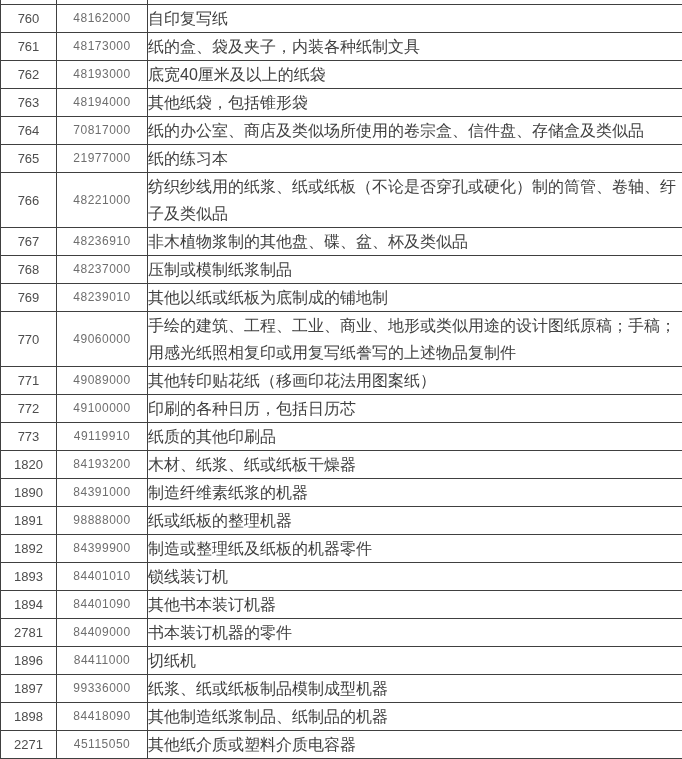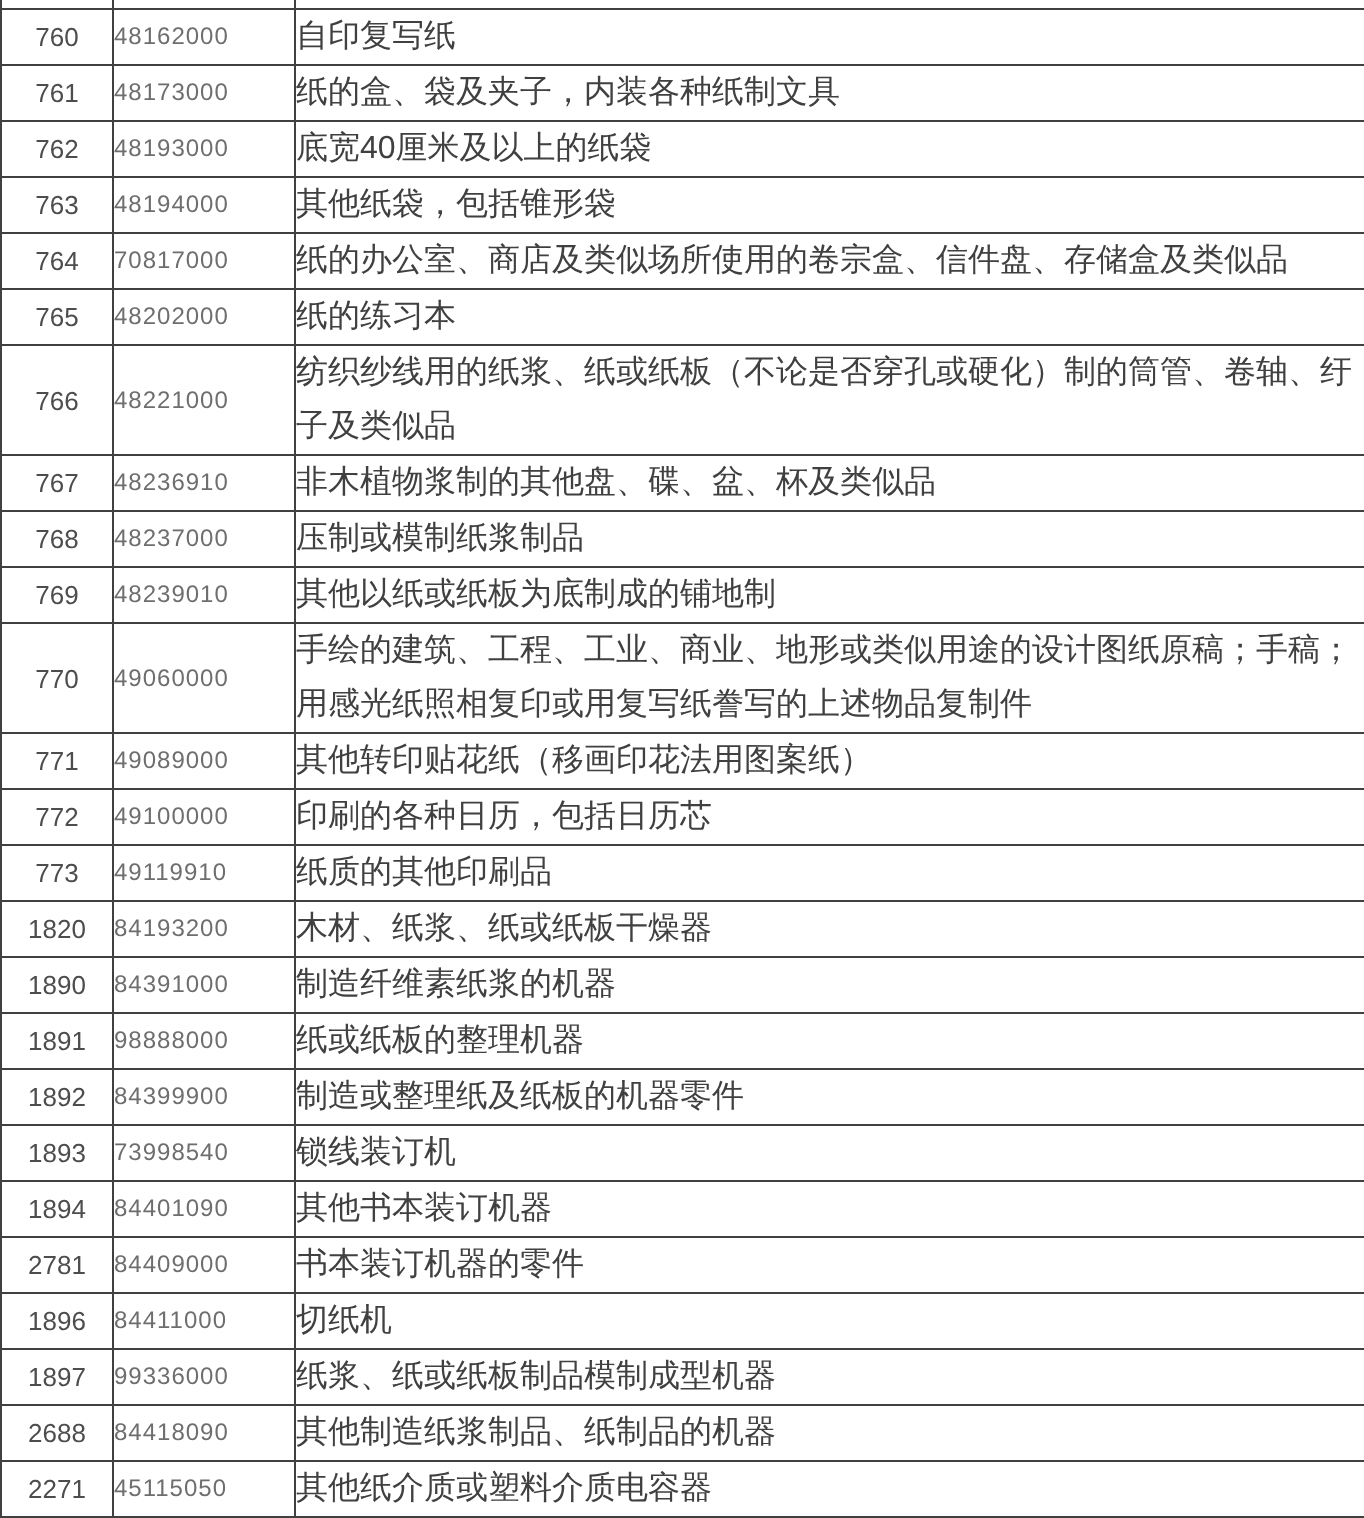--- a/index.html
+++ b/index.html
@@ -30,20 +30,21 @@
     overflow: hidden;
   }
   td.col-index {
     width: 55px;
     text-align: center;
     font-size: 13px;
     color: #4d4d4d;
   }
   td.col-code {
     width: 90px;
+    text-align: center;
     font-size: 12px;
     color: #6e6e6e;
     letter-spacing: 0.5px;
   }
   td.col-desc {
     width: 536px;
     text-align: left;
     font-size: 16px;
     color: #404040;
     padding-left: 8px;
@@ -85,21 +86,21 @@
           <td class="col-code">48194000</td>
           <td class="col-desc">其他纸袋，包括锥形袋</td>
         </tr>
         <tr>
           <td class="col-index">764</td>
           <td class="col-code">70817000</td>
           <td class="col-desc">纸的办公室、商店及类似场所使用的卷宗盒、信件盘、存储盒及类似品</td>
         </tr>
         <tr>
           <td class="col-index">765</td>
-          <td class="col-code">48202000</td>
+          <td class="col-code">21977000</td>
           <td class="col-desc">纸的练习本</td>
         </tr>
         <tr>
           <td class="col-index">766</td>
           <td class="col-code">48221000</td>
           <td class="col-desc">纺织纱线用的纸浆、纸或纸板（不论是否穿孔或硬化）制的筒管、卷轴、纡子及类似品</td>
         </tr>
         <tr>
           <td class="col-index">767</td>
           <td class="col-code">48236910</td>
@@ -150,21 +151,21 @@
           <td class="col-code">98888000</td>
           <td class="col-desc">纸或纸板的整理机器</td>
         </tr>
         <tr>
           <td class="col-index">1892</td>
           <td class="col-code">84399900</td>
           <td class="col-desc">制造或整理纸及纸板的机器零件</td>
         </tr>
         <tr>
           <td class="col-index">1893</td>
-          <td class="col-code">73998540</td>
+          <td class="col-code">84401010</td>
           <td class="col-desc">锁线装订机</td>
         </tr>
         <tr>
           <td class="col-index">1894</td>
           <td class="col-code">84401090</td>
           <td class="col-desc">其他书本装订机器</td>
         </tr>
         <tr>
           <td class="col-index">2781</td>
           <td class="col-code">84409000</td>
@@ -174,21 +175,21 @@
           <td class="col-index">1896</td>
           <td class="col-code">84411000</td>
           <td class="col-desc">切纸机</td>
         </tr>
         <tr>
           <td class="col-index">1897</td>
           <td class="col-code">99336000</td>
           <td class="col-desc">纸浆、纸或纸板制品模制成型机器</td>
         </tr>
         <tr>
-          <td class="col-index">2688</td>
+          <td class="col-index">1898</td>
           <td class="col-code">84418090</td>
           <td class="col-desc">其他制造纸浆制品、纸制品的机器</td>
         </tr>
         <tr>
           <td class="col-index">2271</td>
           <td class="col-code">45115050</td>
           <td class="col-desc">其他纸介质或塑料介质电容器</td>
         </tr>
       </tbody>
   </table>

